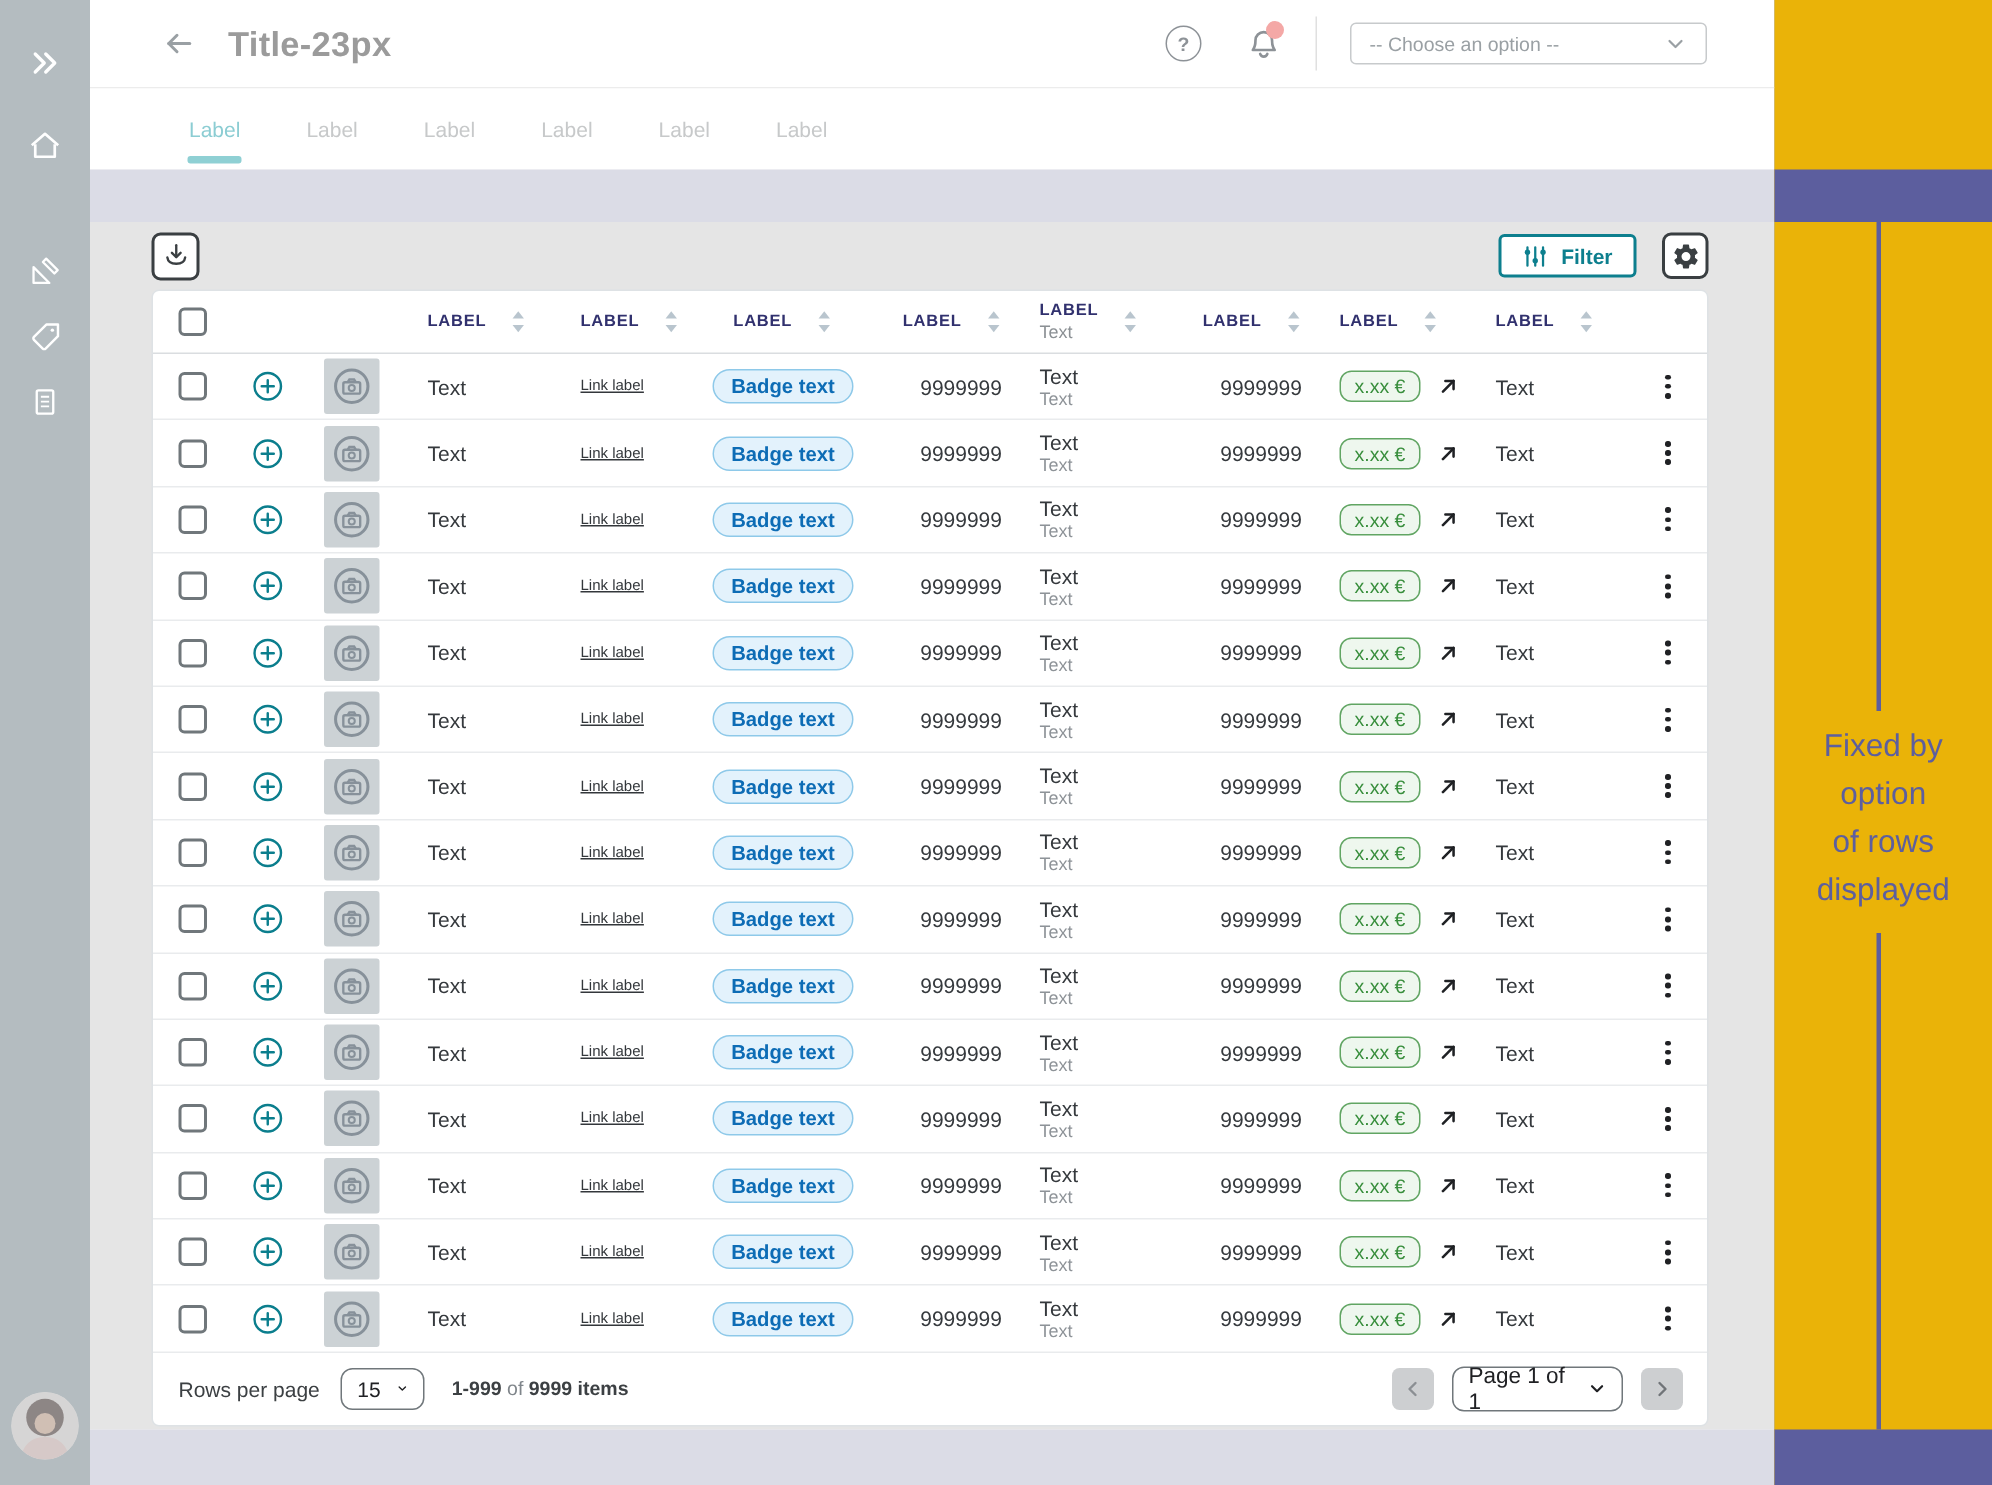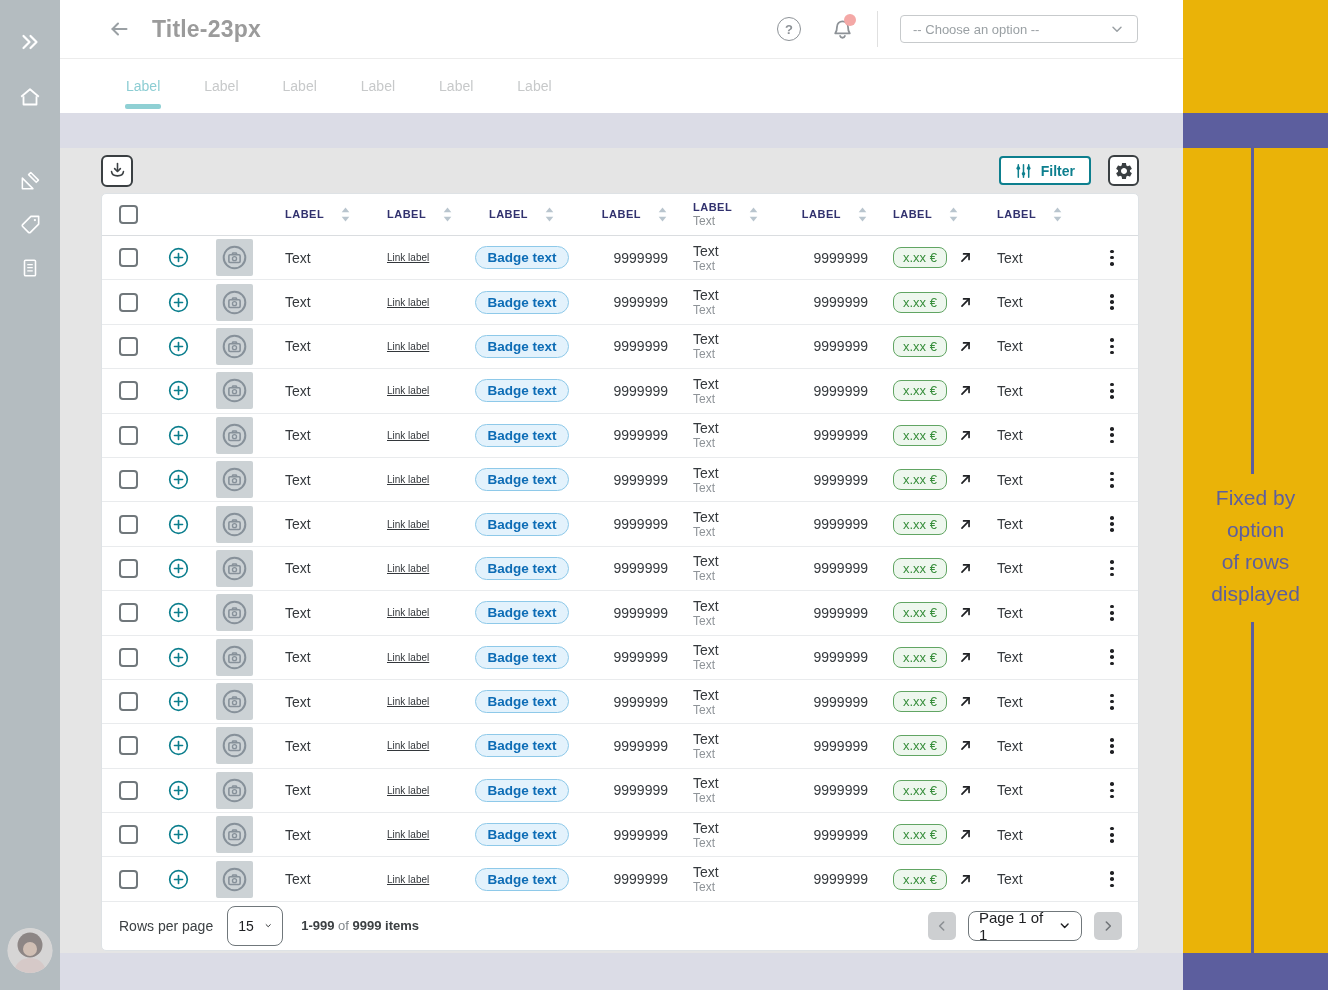--- a/index.html
+++ b/index.html
@@ -78,21 +78,21 @@
   .badge-blue { background:#e3f2fc; border:1.5px solid #8ec9e9; color:#0d6cb5; font-weight:bold; font-size:13.5px;
                 padding:3px 11px; border-radius:12px; white-space:nowrap; }
   .pricecell { gap:10px; }
   .badge-green { background:#eef7ee; border:1.4px solid #61a563; color:#388e3c; font-size:13px;
                  padding:2px 9px; border-radius:8px; white-space:nowrap; }
   .kebab { background:none; border:none; display:flex; flex-direction:column; gap:2.6px; cursor:pointer; padding:4px; }
   .kebab span { width:3.6px; height:3.6px; border-radius:50%; background:#202124; }
 
   .tfoot { height:48px; display:flex; align-items:center; padding:0 16px 0 17px; font-size:14px; color:#3c4043; }
   .rpp-label { margin-right:14px; }
-  .smallselect { border:1.5px solid #70777b; border-radius:8px; height:40px; color:#202124; font-size:14px;
+  .smallselect { border:1.5px solid #70777b; border-radius:8px; height:28px; color:#202124; font-size:14px;
                  padding:0 10px; gap:10px; }
   .range { margin-left:18px; font-size:13px; color:#80868b; }
   .range b { color:#3c4043; }
   .pagebtn { width:28px; height:28px; background:#cdcfd1; border:none; border-radius:5px; display:flex;
              align-items:center; justify-content:center; cursor:pointer; }
   .pageselect { margin:0 12px; width:114px; height:30px; justify-content:space-between; }
 
   
   .rightpanel { width:145px; flex:0 0 145px; background:#eab308; position:relative; }
   .pband { position:absolute; left:0; width:100%; background:#5c5e9e; }

